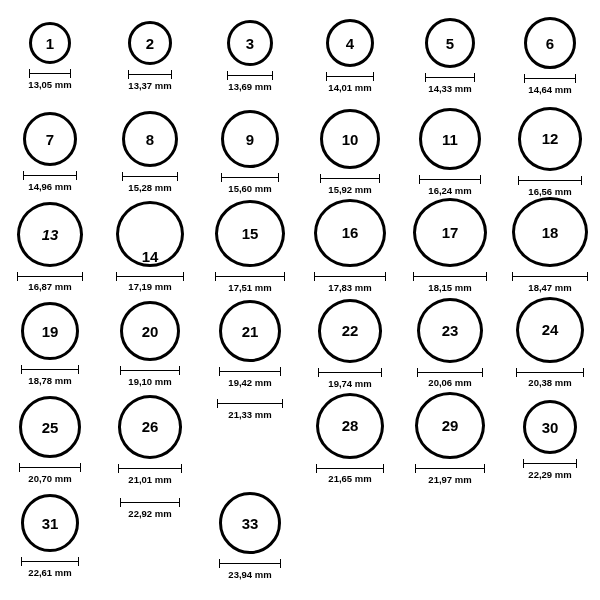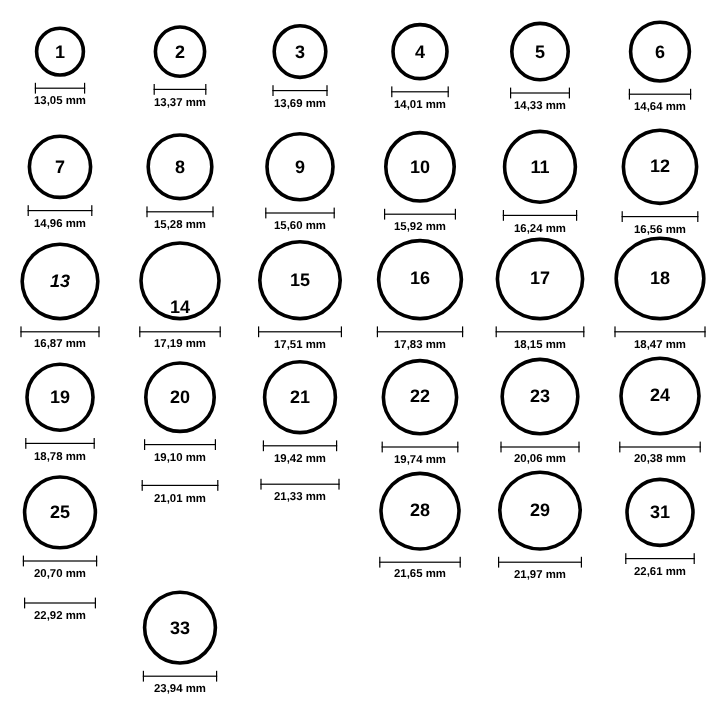--- a/index.html
+++ b/index.html
@@ -331,20 +331,23 @@
         <div class="ring" style="width: 62px; height: 62px;">
           <span class="ring-size">25</span>
         </div>
         <div class="measure">
           <div class="bar" style="width: 62px;"></div>
         </div>
         <div class="mm">20,70 mm</div>
       </div>
       <div class="cell">
         <div style="height: 7px;"></div>
+        <div class="ring" style="width: 64px; height: 64px;">
+          <span class="ring-size">26</span>
+        </div>
         <div class="measure">
           <div class="bar" style="width: 64px;"></div>
         </div>
         <div class="mm">21,01 mm</div>
       </div>
       <div class="cell">
         <div style="height: 6px;"></div>
         <div class="measure">
           <div class="bar" style="width: 66px;"></div>
         </div>
@@ -362,20 +365,30 @@
       </div>
       <div class="cell">
         <div style="height: 4px;"></div>
         <div class="ring" style="width: 70px; height: 70px;">
           <span class="ring-size">29</span>
         </div>
         <div class="measure">
           <div class="bar" style="width: 70px;"></div>
         </div>
         <div class="mm">21,97 mm</div>
+      </div>
+      <div class="cell">
+        <div style="height: 12px;"></div>
+        <div class="ring" style="width: 54px; height: 54px;">
+          <span class="ring-size">30</span>
+        </div>
+        <div class="measure">
+          <div class="bar" style="width: 54px;"></div>
+        </div>
+        <div class="mm">22,29 mm</div>
       </div>
       <div class="cell">
         <div style="height: 10px;"></div>
         <div class="ring" style="width: 58px; height: 58px;">
           <span class="ring-size">31</span>
         </div>
         <div class="measure">
           <div class="bar" style="width: 58px;"></div>
         </div>
         <div class="mm">22,61 mm</div>

